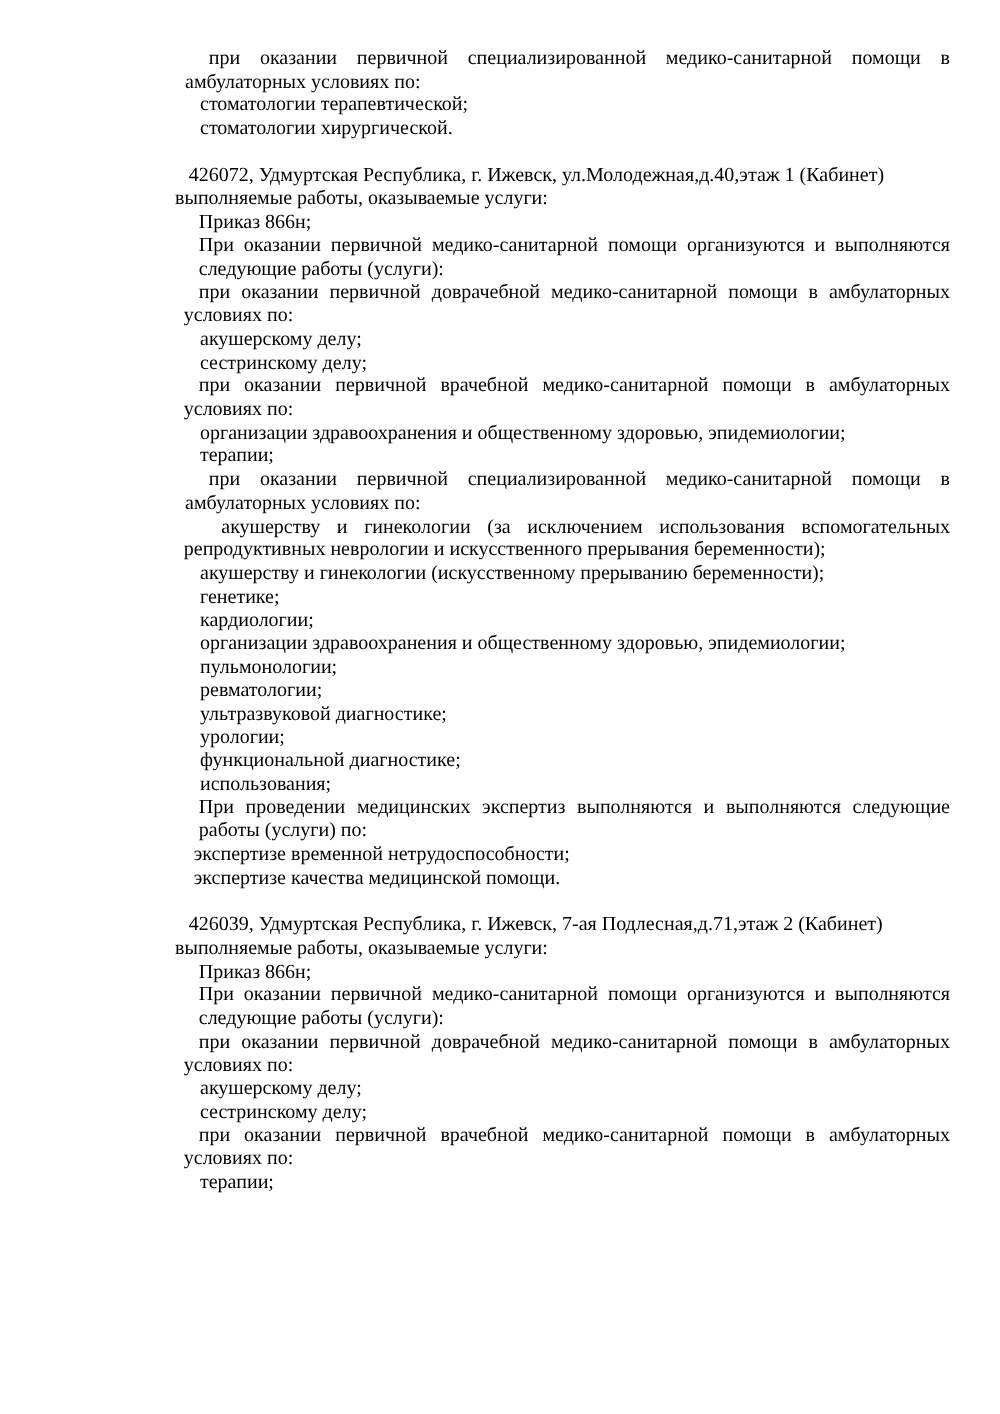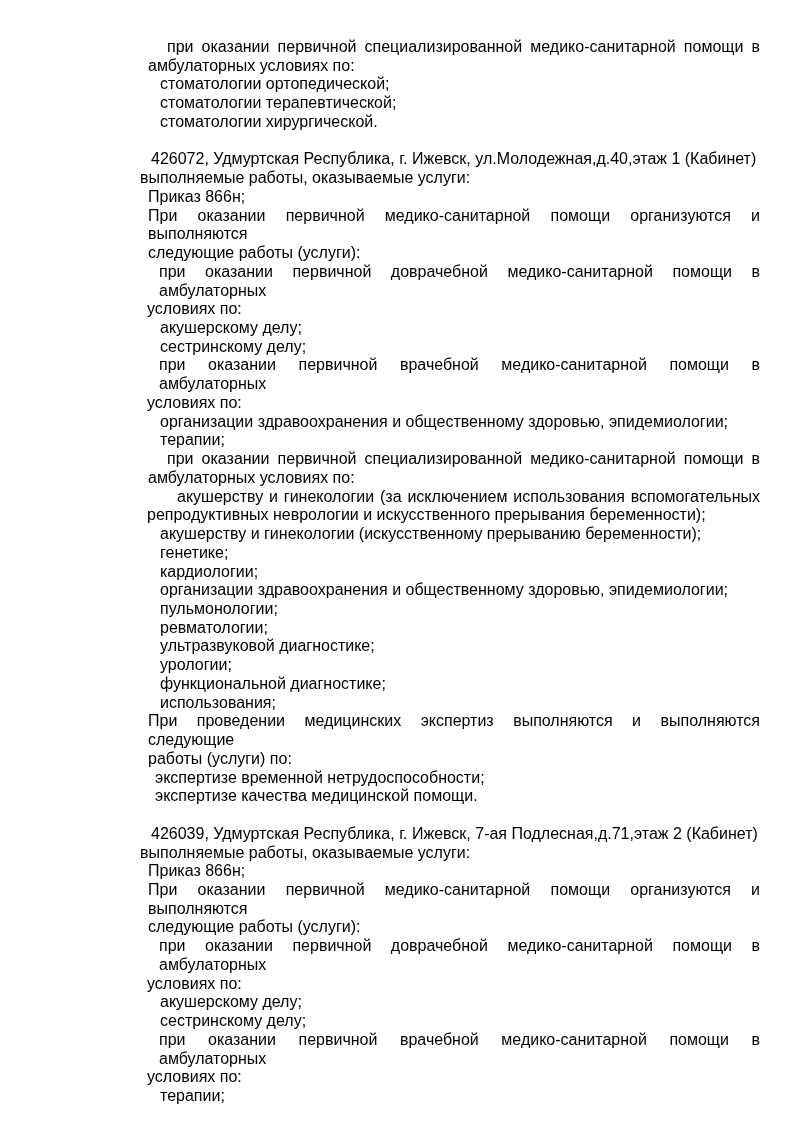--- a/index.html
+++ b/index.html
@@ -1,54 +1,51 @@
 <!DOCTYPE html>
 <html><head>
 <meta charset="utf-8">
 <style>
   html, body { margin: 0; padding: 0; background: #ffffff; }
   body { width: 800px; height: 1131px; overflow: hidden; }
   .page {
     box-sizing: border-box;
     width: 800px; height: 1131px;
     padding: 38px 40px 0 139px;
-    font-family: Liberation Sans, sans-serif;
+    font-family: Liberation Serif, serif;
     font-size: 16px;
     line-height: 18.73px;
     color: #000000;
     background: #ffffff;
   }
   .para { margin: 0; }
   .para.gap { margin-top: 18.73px; }
   
   .line { text-align: justify; text-align-last: justify; }
   .line.last { text-align: center; text-align-last: left; }
   
   .address   { margin-left: 12px; }
   .plain     { margin-left: 1px; }
-  .lvl1      { margin-left: 9px; }
+  .lvl1      { margin-left: 20px; }
   .hang-sub  { margin-left: 8px; }
   .hang-sub  .line.first { padding-left: 12px; }
   .hang-spec { margin-left: 9px; }
   .hang-spec .line.first { padding-left: 19px; }
   .item      { margin-left: 21px; }
   .item-long { margin-left: 8px; }
   .item-long .line.first { padding-left: 30px; }
   .item-exp  { margin-left: 16px; }
 </style>
 </head>
 <body>
 
 <div class="page">
     <div class="para hang-spec">
       <div class="line first">при оказании первичной специализированной медико-санитарной помощи в</div>
       <div class="line last">амбулаторных условиях по:</div>
-    </div>
-    <div class="para item">
-      <div class="line first last">стоматологии ортопедической;</div>
     </div>
     <div class="para item">
       <div class="line first last">стоматологии терапевтической;</div>
     </div>
     <div class="para item">
       <div class="line first last">стоматологии хирургической.</div>
     </div>
     <div class="para address gap">
       <div class="line first last">426072, Удмуртская Республика, г. Ижевск, ул.Молодежная,д.40,этаж 1 (Кабинет)</div>
     </div>

